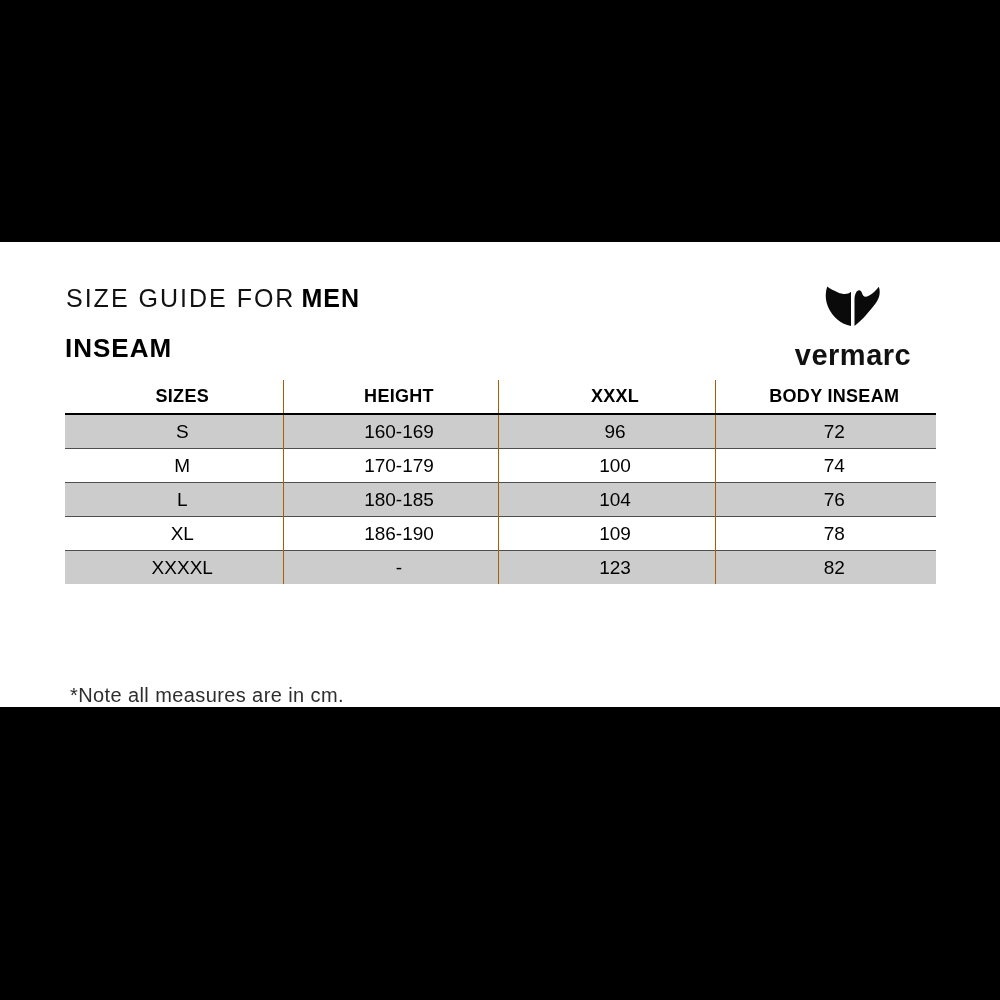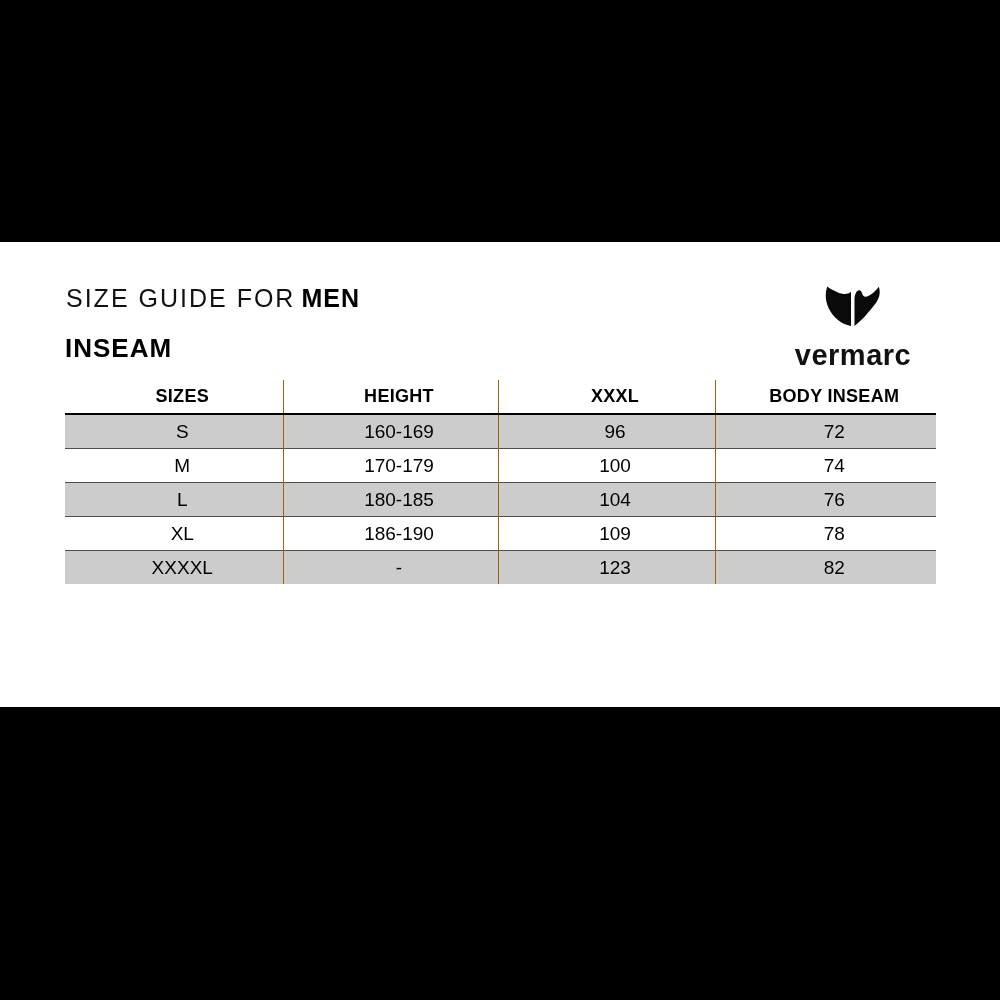--- a/index.html
+++ b/index.html
@@ -129,16 +129,17 @@
       </tr>
       <tr>
         <td>XXXXL</td>
         <td>-</td>
         <td>123</td>
         <td>82</td>
       </tr>
     </tbody>
   </table>
 
+  <div class="note">*Note all measures are in cm.</div>
 
 </div>
 
 <div class="bar bottom"></div>
 
 </body></html>

